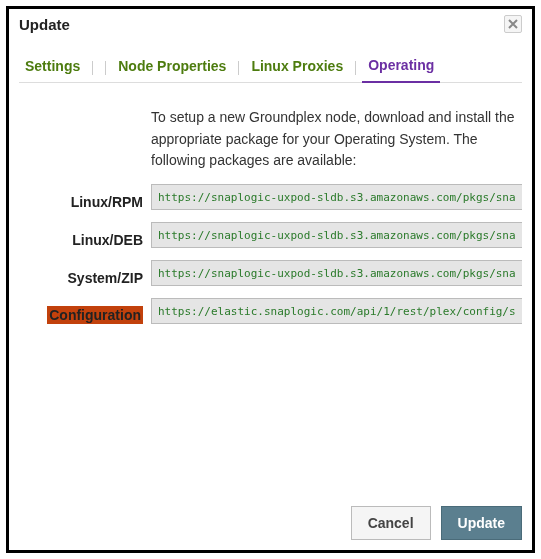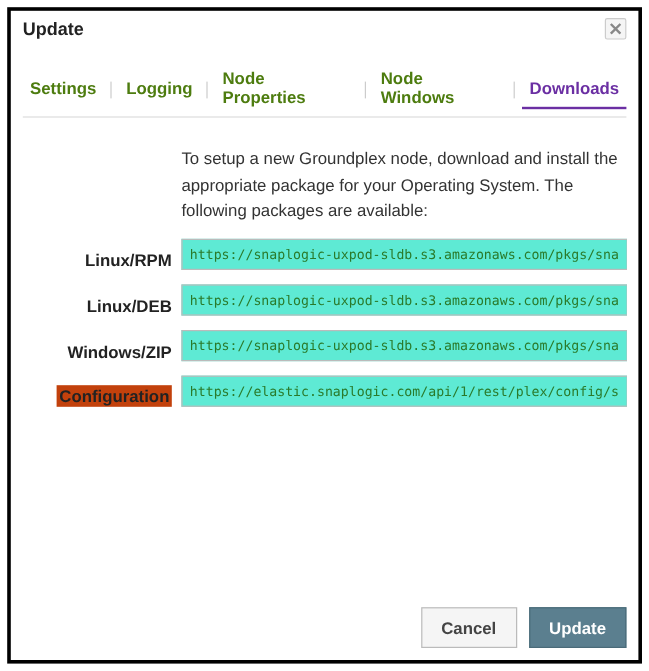--- a/index.html
+++ b/index.html
@@ -105,21 +105,21 @@
   }
   .value {
     flex:1;
     display:flex;
     align-items:center;
     gap:4px;
   }
   .urlbox {
     flex:1;
     border:1px solid #bbb;
-    background:#5eead4;
+    background:#e5e5e5;
     padding:4px 6px;
     font-family: Menlo, Consolas, monospace;
     font-size:11px;
     color:#2a7a2a;
     white-space:nowrap;
     overflow:hidden;
     text-overflow:clip;
     height:26px;
     line-height:18px;
   }
@@ -154,27 +154,26 @@
     <div class="close-btn">
       <svg viewBox="0 0 10 10">
           <path d="M1 1 L9 9 M9 1 L1 9" fill="none"></path>
         </svg>
     </div>
   </div>
 
   <div class="tabs">
     <div class="tab">Settings</div>
     <div class="sep"></div>
-    <div class="tab">Logging</div>
     <div class="sep"></div>
     <div class="tab">Node Properties</div>
     <div class="sep"></div>
-    <div class="tab">Node Windows</div>
-    <div class="sep"></div>
-    <div class="tab active">Downloads</div>
+    <div class="tab">Linux Proxies</div>
+    <div class="sep"></div>
+    <div class="tab active">Operating</div>
   </div>
 
   <div class="content">
 
     <div class="row">
       <div class="label"></div>
       <div class="para">To setup a new Groundplex node, download and install the appropriate package for your Operating System. The following packages are available:</div>
     </div>
 
     <div class="row">
@@ -187,21 +186,21 @@
 
     <div class="row">
       <div class="label">Linux/DEB</div>
       <div class="value">
         <div class="urlbox">https://snaplogic-uxpod-sldb.s3.amazonaws.com/pkgs/sna</div>
 
       </div>
     </div>
 
     <div class="row">
-      <div class="label">Windows/ZIP</div>
+      <div class="label">System/ZIP</div>
       <div class="value">
         <div class="urlbox">https://snaplogic-uxpod-sldb.s3.amazonaws.com/pkgs/sna</div>
 
       </div>
     </div>
 
 
     <div class="row">
       <div class="labelwrap">
         <span class="label hl" style="margin-left:0;">Configuration</span>

